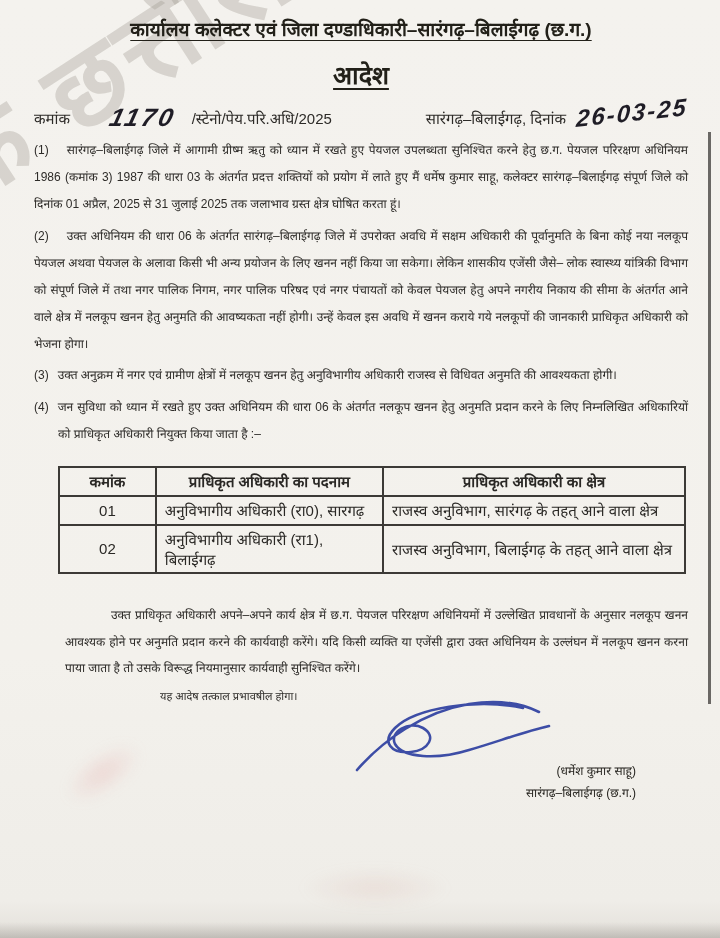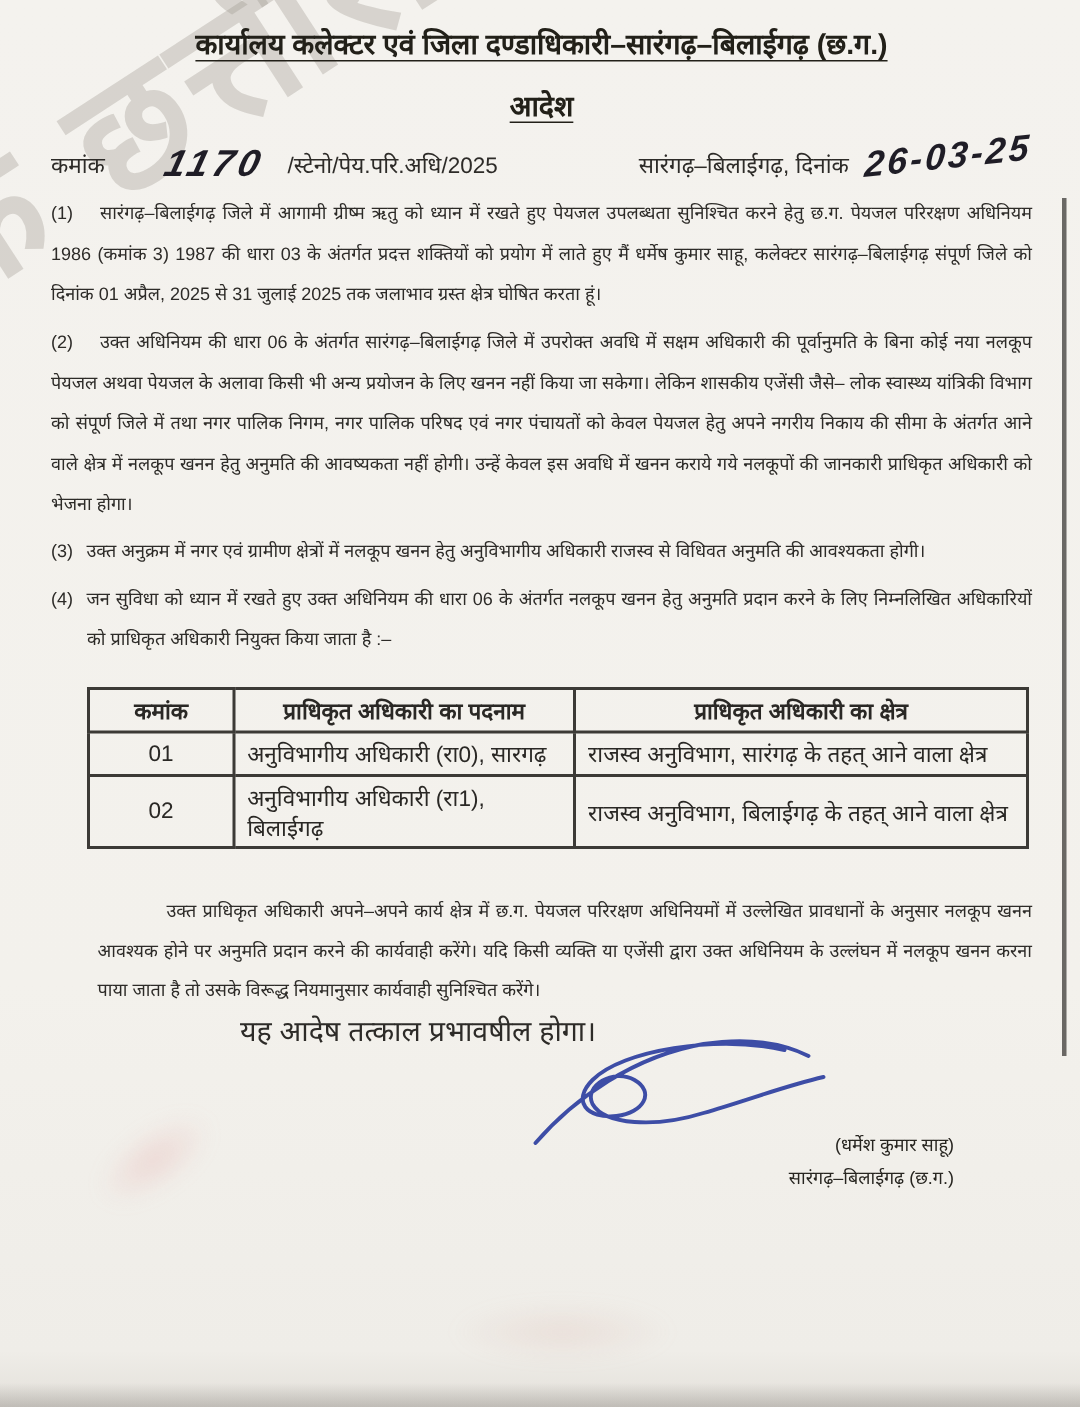--- a/index.html
+++ b/index.html
@@ -33,21 +33,21 @@
        background:radial-gradient(ellipse,rgba(210,160,150,0.18),rgba(210,160,150,0) 70%); }
 
   .content{ position:relative; z-index:2; padding:16px 32px 0 34px; }
 
   .title-row{ text-align:center; }
   .title-row span{
     font-size:19px; font-weight:bold; color:#222019;
     text-decoration:underline; text-underline-offset:4px;
   }
   .order-row{ text-align:center; margin-top:15px; }
-  .order-row span{ font-size:19px; font-weight:bold; color:#222019;
+  .order-row span{ font-size:25px; font-weight:bold; color:#222019;
     text-decoration:underline; text-underline-offset:4px; }
 
   .refline{ display:flex; align-items:baseline; margin-top:10px; font-size:15px; height:30px; }
   .hw{ font-style:italic; color:#1f1d26; font-weight:bold; }
   .hw.num{ font-size:25px; letter-spacing:3px; margin:0 16px 0 40px;
     transform:skewX(-14deg); position:relative; top:2px; }
   .hw.date{ font-size:24px; letter-spacing:2px; margin-left:10px;
     transform:rotate(-6deg) skewX(-10deg); position:relative; top:-3px; }
   .spacer{ flex:1; }
 
@@ -62,21 +62,21 @@
   }
   table.officers th, table.officers td{
     border:2px solid #3c3a36; padding:3px 8px; height:29px;
   }
   table.officers th{ font-weight:bold; text-align:center; }
   .c1{ width:97px; text-align:center; }
   .c2{ width:228px; }
   .c3{ width:303px; }
 
   .closing{ margin-top:28px; text-indent:46px;margin-left:31px; }
-  .closing2{ font-size:19px; line-height:27px; margin:1px 0 0 126px; }
+  .closing2{ font-size:11px; line-height:27px; margin:1px 0 0 126px; }
 
   .sigblock{
     position:relative; margin:50px 52px 0 auto; width:235px;
     text-align:right; font-size:12px; line-height:22px; color:#272520;
   }
   .sig-svg{ position:absolute; left:-48px; top:-68px; z-index:1; }
   .signame{ position:relative; z-index:2; }
 </style>
 </head>
 <body>

